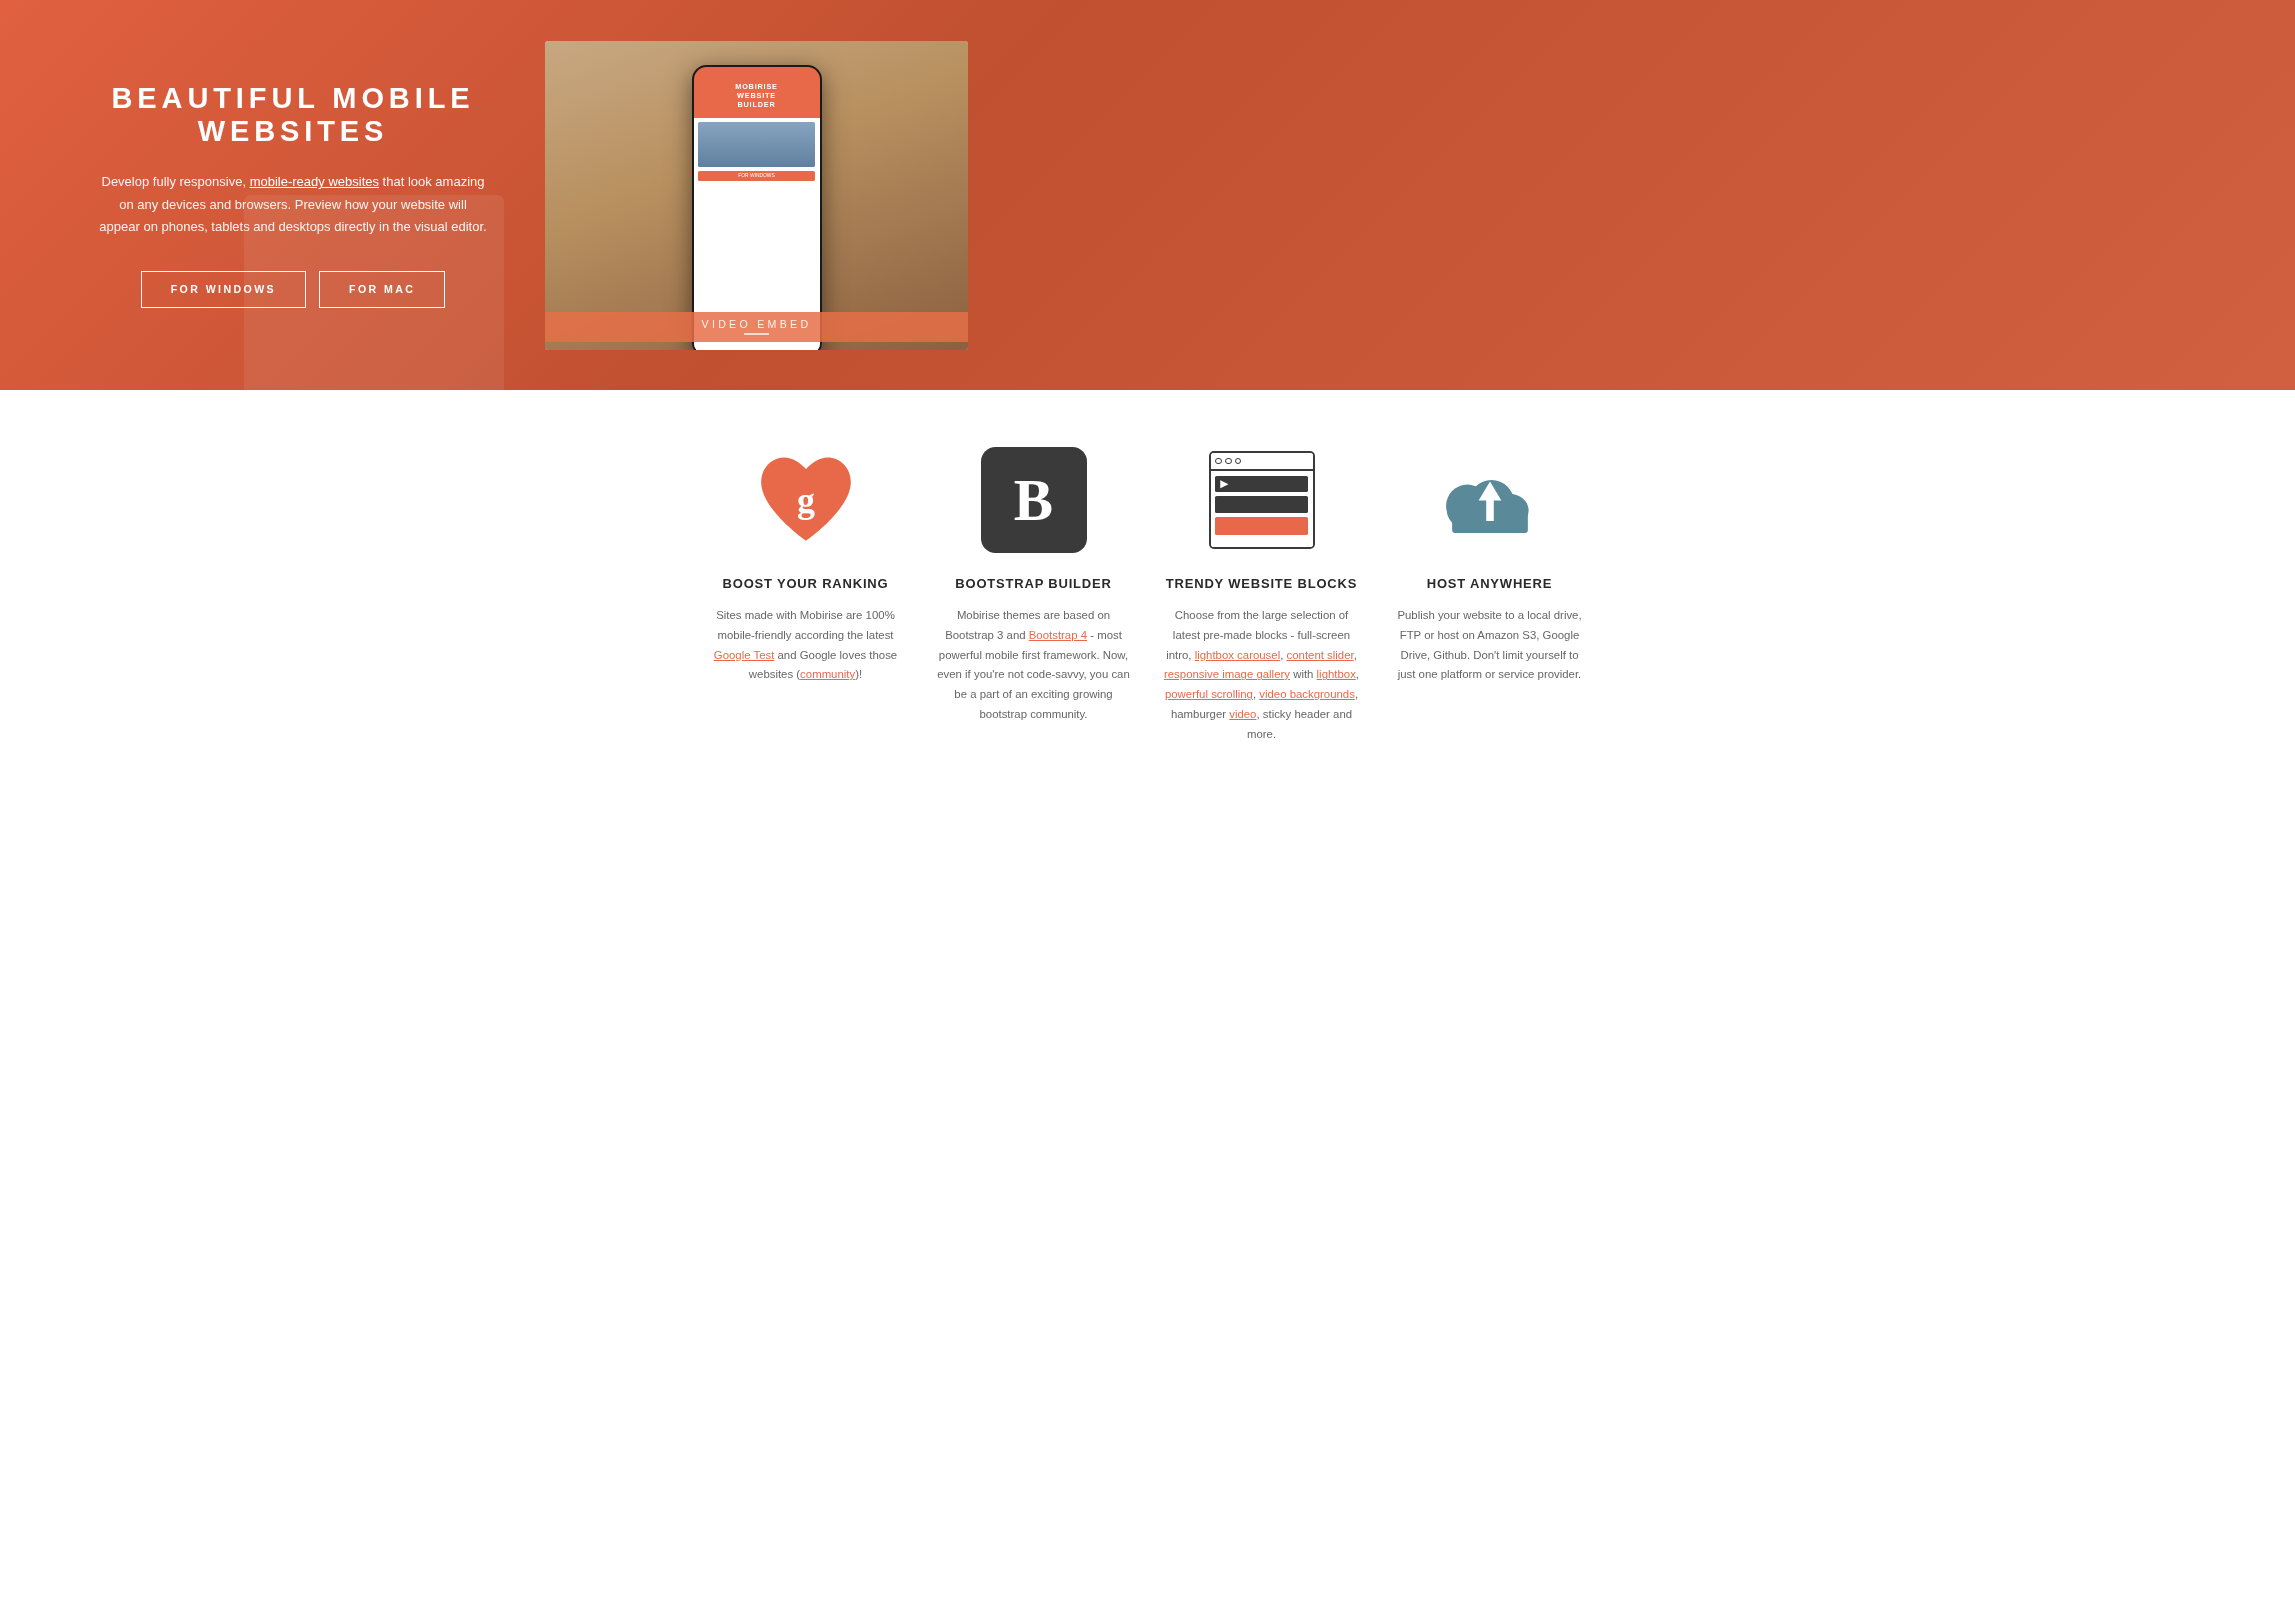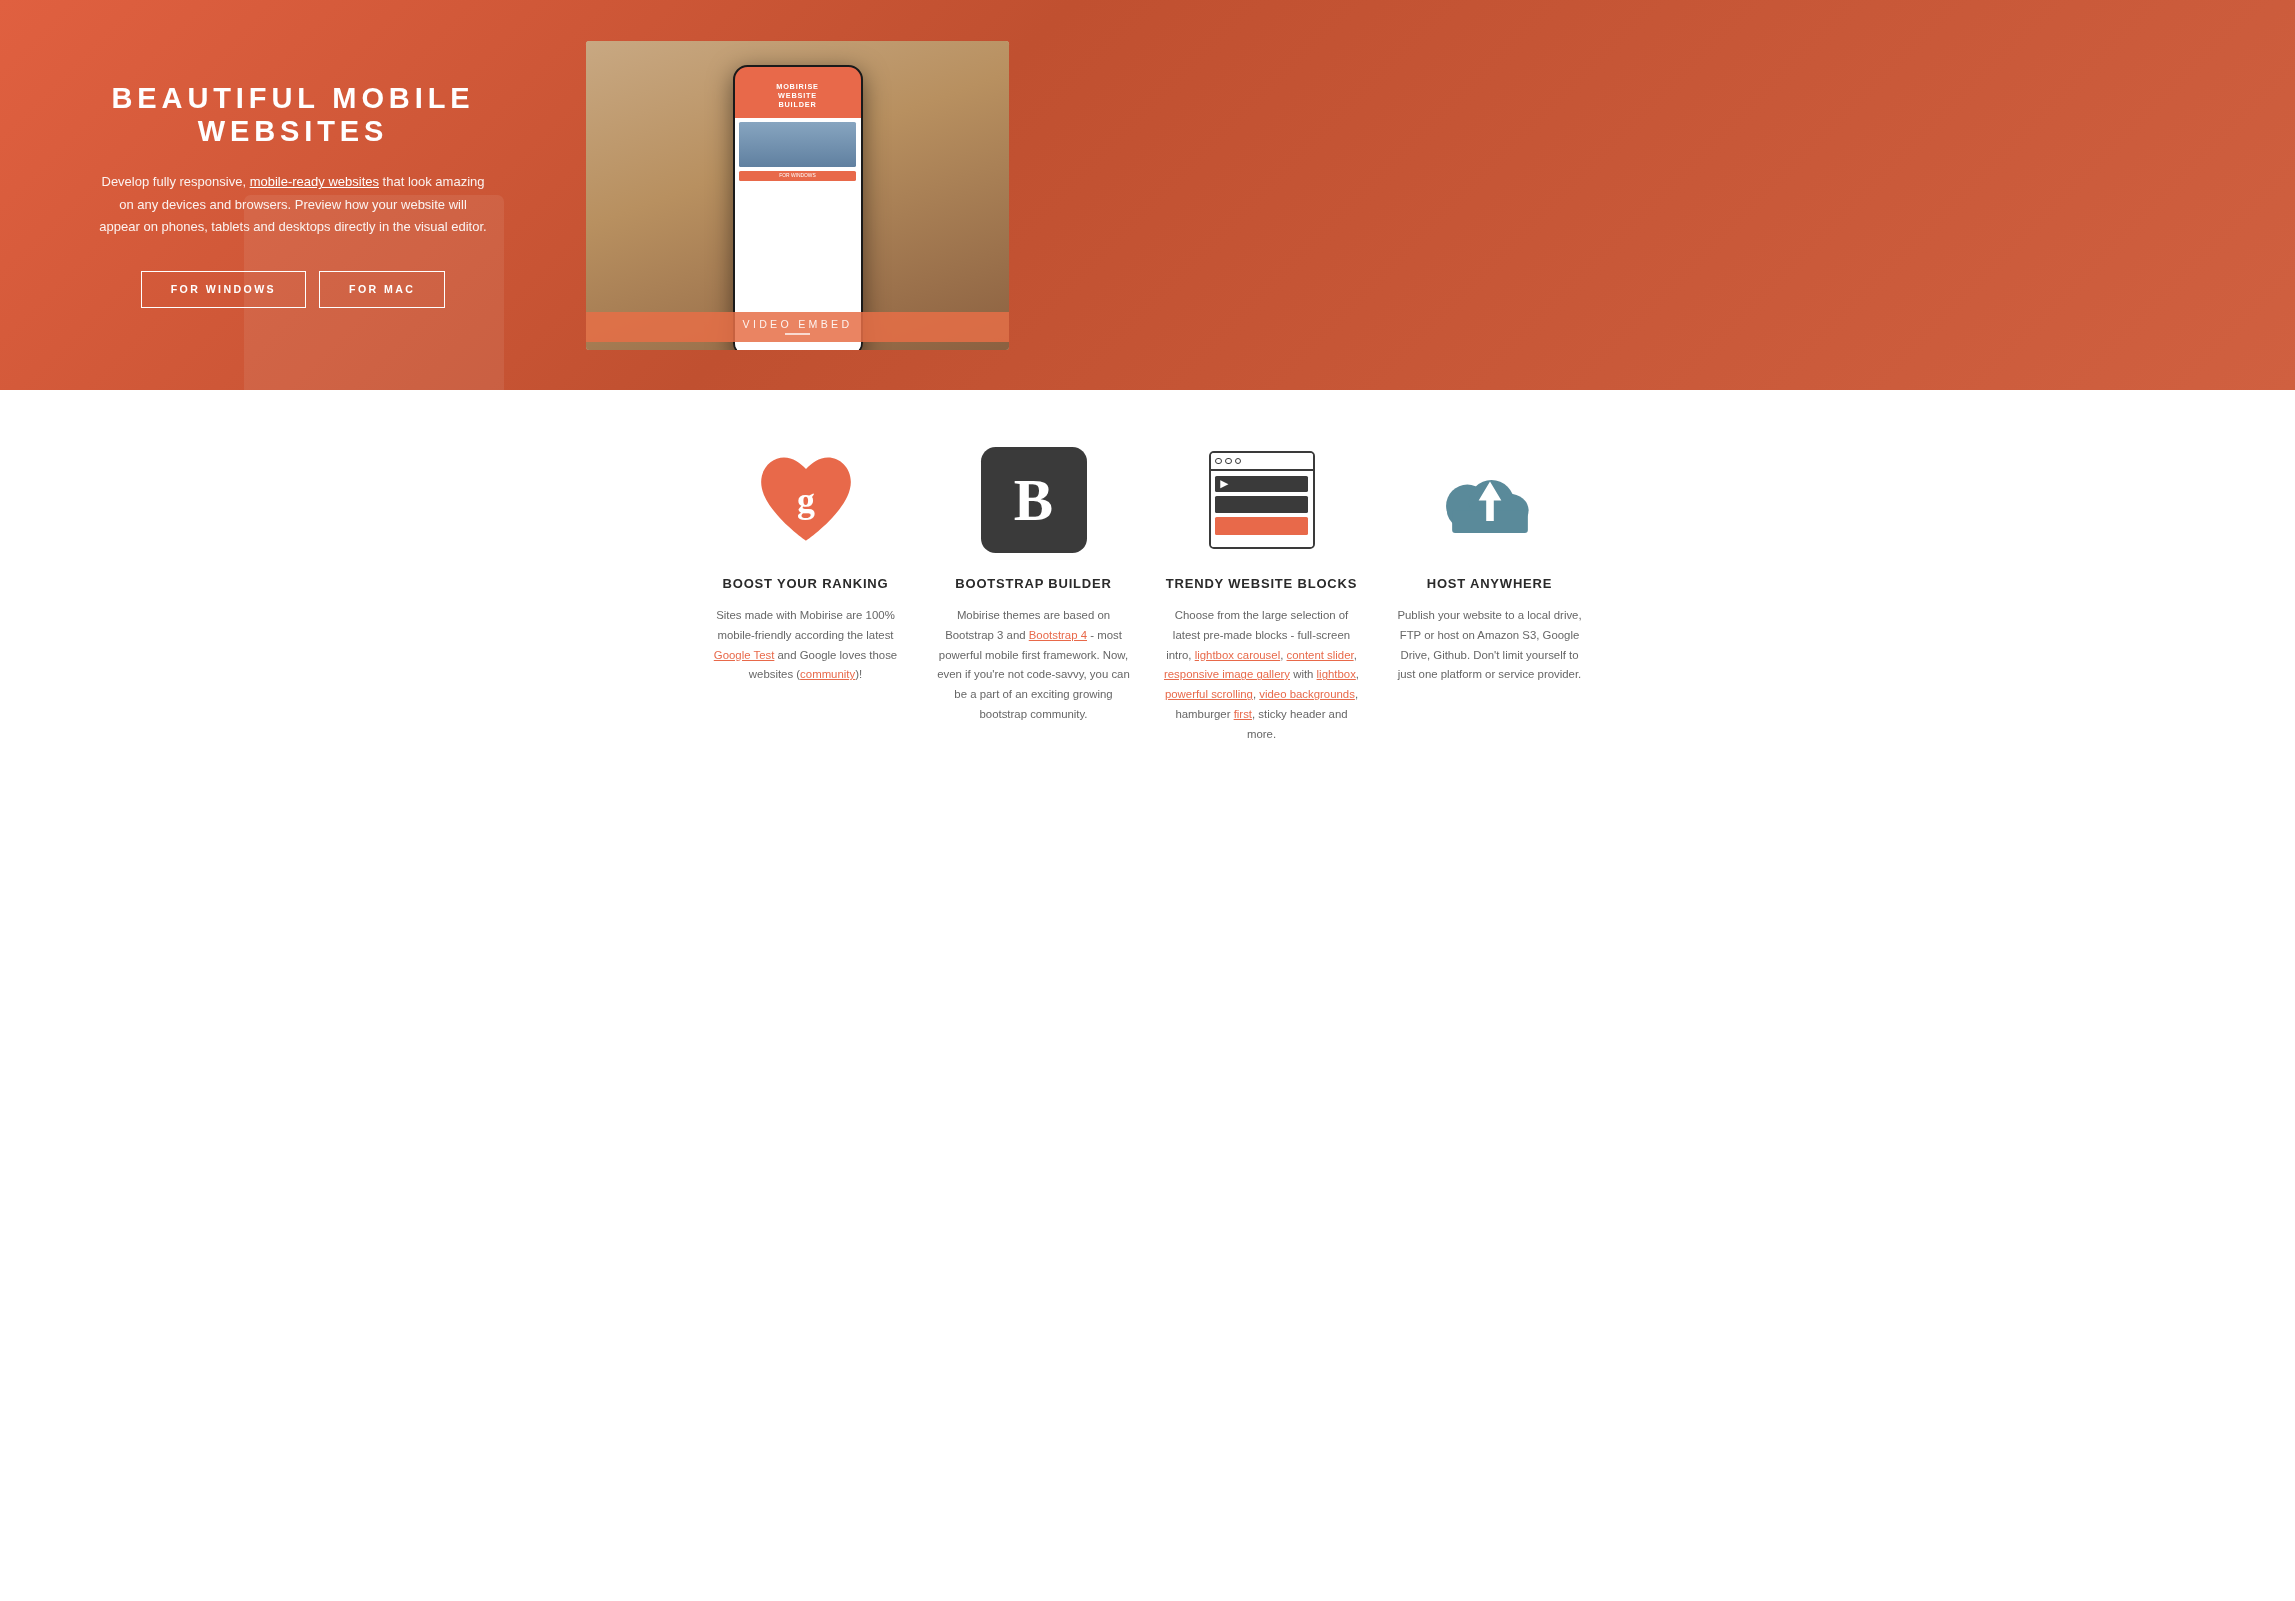--- a/index.html
+++ b/index.html
@@ -6,21 +6,20 @@
     body { font-family: 'Arial', sans-serif; background: #fff; }
 
     
     .hero {
       position: relative;
       background-color: #e8694a;
       min-height: 390px;
       display: flex;
       align-items: center;
       overflow: hidden;
-      gap: 41px;
     }
     .hero-bg {
       position: absolute;
       inset: 0;
       background: linear-gradient(135deg, #e06040 0%, #c05030 40%, #d06040 100%);
       z-index: 0;
     }
     
     .hero-tablet-bg {
       position: absolute;
@@ -361,21 +360,21 @@
               <span style="position:absolute;top:1.6px;left:4.9px;font-size:10.6px;color:#fff;">▶</span>
             </div>
             <div class="browser-bar"></div>
             <div class="browser-bar-orange"></div>
           </div>
         </div>
       </div>
     </div>
     <h3 class="feature-title">TRENDY WEBSITE BLOCKS</h3>
     <p class="feature-desc">
-      Choose from the large selection of latest pre-made blocks - full-screen intro, <a href="#">lightbox carousel</a>, <a href="#">content slider</a>, <a href="#">responsive image gallery</a> with <a href="#">lightbox</a>, <a href="#">powerful scrolling</a>, <a href="#">video backgrounds</a>, hamburger <a href="#">first</a>, sticky header and more.
+      Choose from the large selection of latest pre-made blocks - full-screen intro, <a href="#">lightbox carousel</a>, <a href="#">content slider</a>, <a href="#">responsive image gallery</a> with <a href="#">lightbox</a>, <a href="#">powerful scrolling</a>, <a href="#">video backgrounds</a>, hamburger <a href="#">video</a>, sticky header and more.
     </p>
   </div>
 
   <div class="feature-item">
     <div class="feature-icon">
 
       <svg width="114" height="89" viewBox="0 0 140 110">
         <ellipse cx="55" cy="68" rx="42" ry="30" fill="#5a8a9a"></ellipse>
         <ellipse cx="40" cy="62" rx="28" ry="28" fill="#5a8a9a"></ellipse>
         <ellipse cx="72" cy="58" rx="30" ry="30" fill="#5a8a9a"></ellipse>

